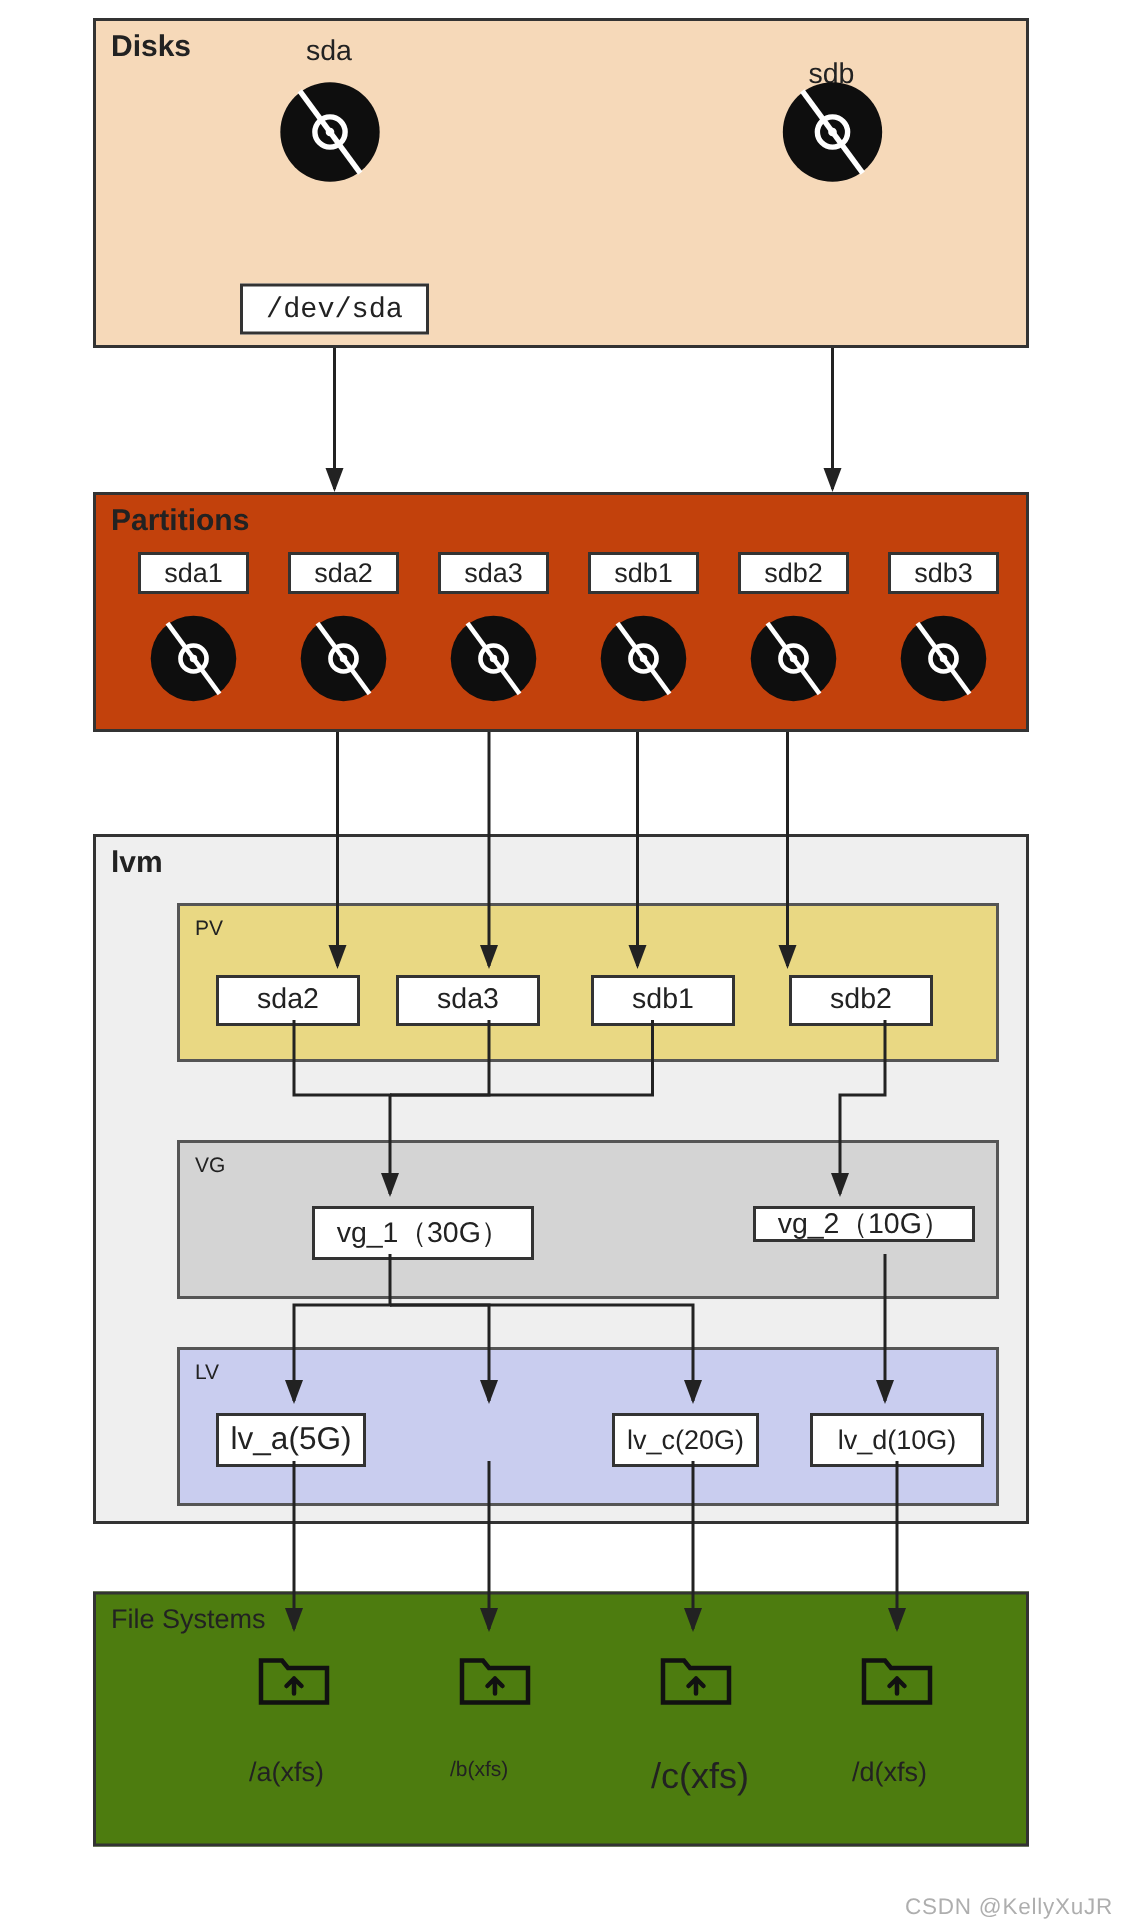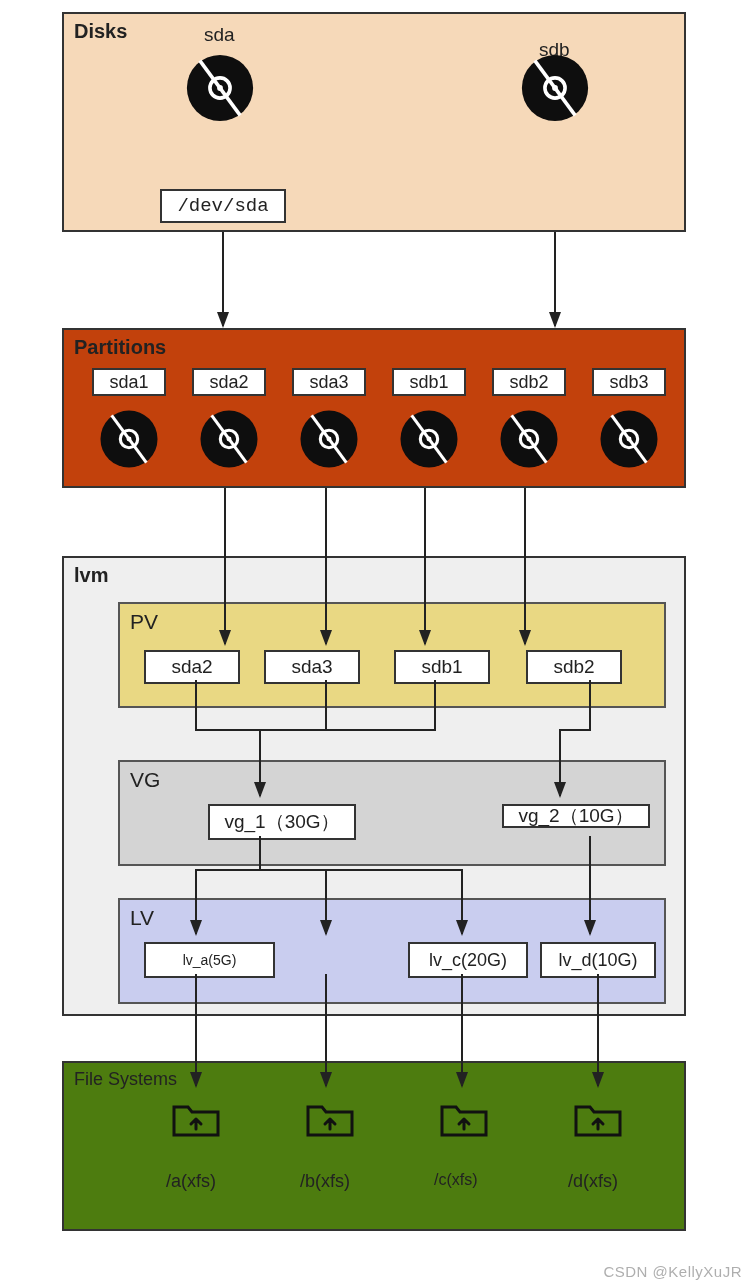--- a/index.html
+++ b/index.html
@@ -49,21 +49,21 @@
     justify-content: center;
   }
   .sub-panel {
     position: absolute;
     border: 2px solid #555;
   }
   .sub-label {
     position: absolute;
     top: 6px;
     left: 10px;
-    font-size: 21px;
+    font-size: 14px;
   }
   .fs-icon { width: 48px; height: 40px; }
   .fs-icon svg { width: 100%; height: 100%; }
   .watermark {
     position: absolute;
     right: 8px;
     bottom: 4px;
     font-size: 15px;
     color: rgba(120,120,120,0.6);
     letter-spacing: 0.5px;
@@ -163,43 +163,43 @@
     </div>
 
   <div class="sub-panel" style="left:54px; top:202px; width:548px; height:106px; background:#d4d4d4;">
     <div class="sub-label">VG</div>
   <div class="box" style="position: absolute; left: 88px; top: 42px; width: 148px; height: 36px;">vg_1（30G）</div>
       <div class="box" style="position: absolute; left: 382px; top: 42px; width: 148px; height: 24px;">vg_2（10G）</div>
     </div>
 
   <div class="sub-panel" style="left:54px; top:340px; width:548px; height:106px; background:#c9cdef;">
     <div class="sub-label">LV</div>
-  <div class="box" style="position: absolute; left: 24px; top: 42px; width: 131px; height: 36px; font-size: 14px;">lv_a(5G)</div>
-      <div class="box" style="position: absolute; left: 288px; top: 42px; width: 120px; height: 36px; font-size: 18px;">lv_c(20G)</div>
+  <div class="box" style="position: absolute; left: 24px; top: 42px; width: 100px; height: 36px; font-size: 21px;">lv_a(5G)</div>
+      <div class="box" style="position: absolute; left: 288px; top: 42px; width: 98px; height: 36px; font-size: 18px;">lv_c(20G)</div>
       <div class="box" style="position: absolute; left: 420px; top: 42px; width: 116px; height: 36px; font-size: 18px;">lv_d(10G)</div>
     </div>
 </div>
 
 <div class="panel" style="left:62px; top:1061px; width:624px; height:170px; background:#4d7c0f;">
   <div class="panel-title" style="font-size:18px; font-weight:400;">File Systems</div>
 <div class="fs-icon" style="position: absolute; left: 108px; top: 36px;"><svg viewBox="0 0 48 40">
         <path d="M2 8 h14 l4 5 h26 v23 H2 Z" fill="none" stroke="#111" stroke-width="3"></path>
         <path d="M24 30 v-10 M24 20 l-5 5 M24 20 l5 5" fill="none" stroke="#111" stroke-width="3" stroke-linecap="round"></path>
       </svg></div>
     <div style="position: absolute; left: 102px; top: 108px; font-size: 18px;">/a(xfs)</div>
     <div class="fs-icon" style="position: absolute; left: 242px; top: 36px;"><svg viewBox="0 0 48 40">
         <path d="M2 8 h14 l4 5 h26 v23 H2 Z" fill="none" stroke="#111" stroke-width="3"></path>
         <path d="M24 30 v-10 M24 20 l-5 5 M24 20 l5 5" fill="none" stroke="#111" stroke-width="3" stroke-linecap="round"></path>
       </svg></div>
-    <div style="position: absolute; left: 236px; top: 108px; font-size: 18px;">/b(xfs)</div>
+    <div style="position: absolute; left: 236px; top: 108px; font-size: 14px;">/b(xfs)</div>
     <div class="fs-icon" style="position: absolute; left: 376px; top: 36px;"><svg viewBox="0 0 48 40">
         <path d="M2 8 h14 l4 5 h26 v23 H2 Z" fill="none" stroke="#111" stroke-width="3"></path>
         <path d="M24 30 v-10 M24 20 l-5 5 M24 20 l5 5" fill="none" stroke="#111" stroke-width="3" stroke-linecap="round"></path>
       </svg></div>
-    <div style="position: absolute; left: 370px; top: 108px; font-size: 16px; text-align: right;">/c(xfs)</div>
+    <div style="position: absolute; left: 370px; top: 108px; font-size: 24px; text-align: right;">/c(xfs)</div>
     <div class="fs-icon" style="position: absolute; left: 510px; top: 36px;"><svg viewBox="0 0 48 40">
         <path d="M2 8 h14 l4 5 h26 v23 H2 Z" fill="none" stroke="#111" stroke-width="3"></path>
         <path d="M24 30 v-10 M24 20 l-5 5 M24 20 l5 5" fill="none" stroke="#111" stroke-width="3" stroke-linecap="round"></path>
       </svg></div>
     <div style="position: absolute; left: 504px; top: 108px; font-size: 18px;">/d(xfs)</div>
   </div>
 
 <svg class="connector" width="750" height="1284">
   <defs>
     <marker id="ah" markerWidth="10" markerHeight="10" refX="7" refY="3" orient="auto">

